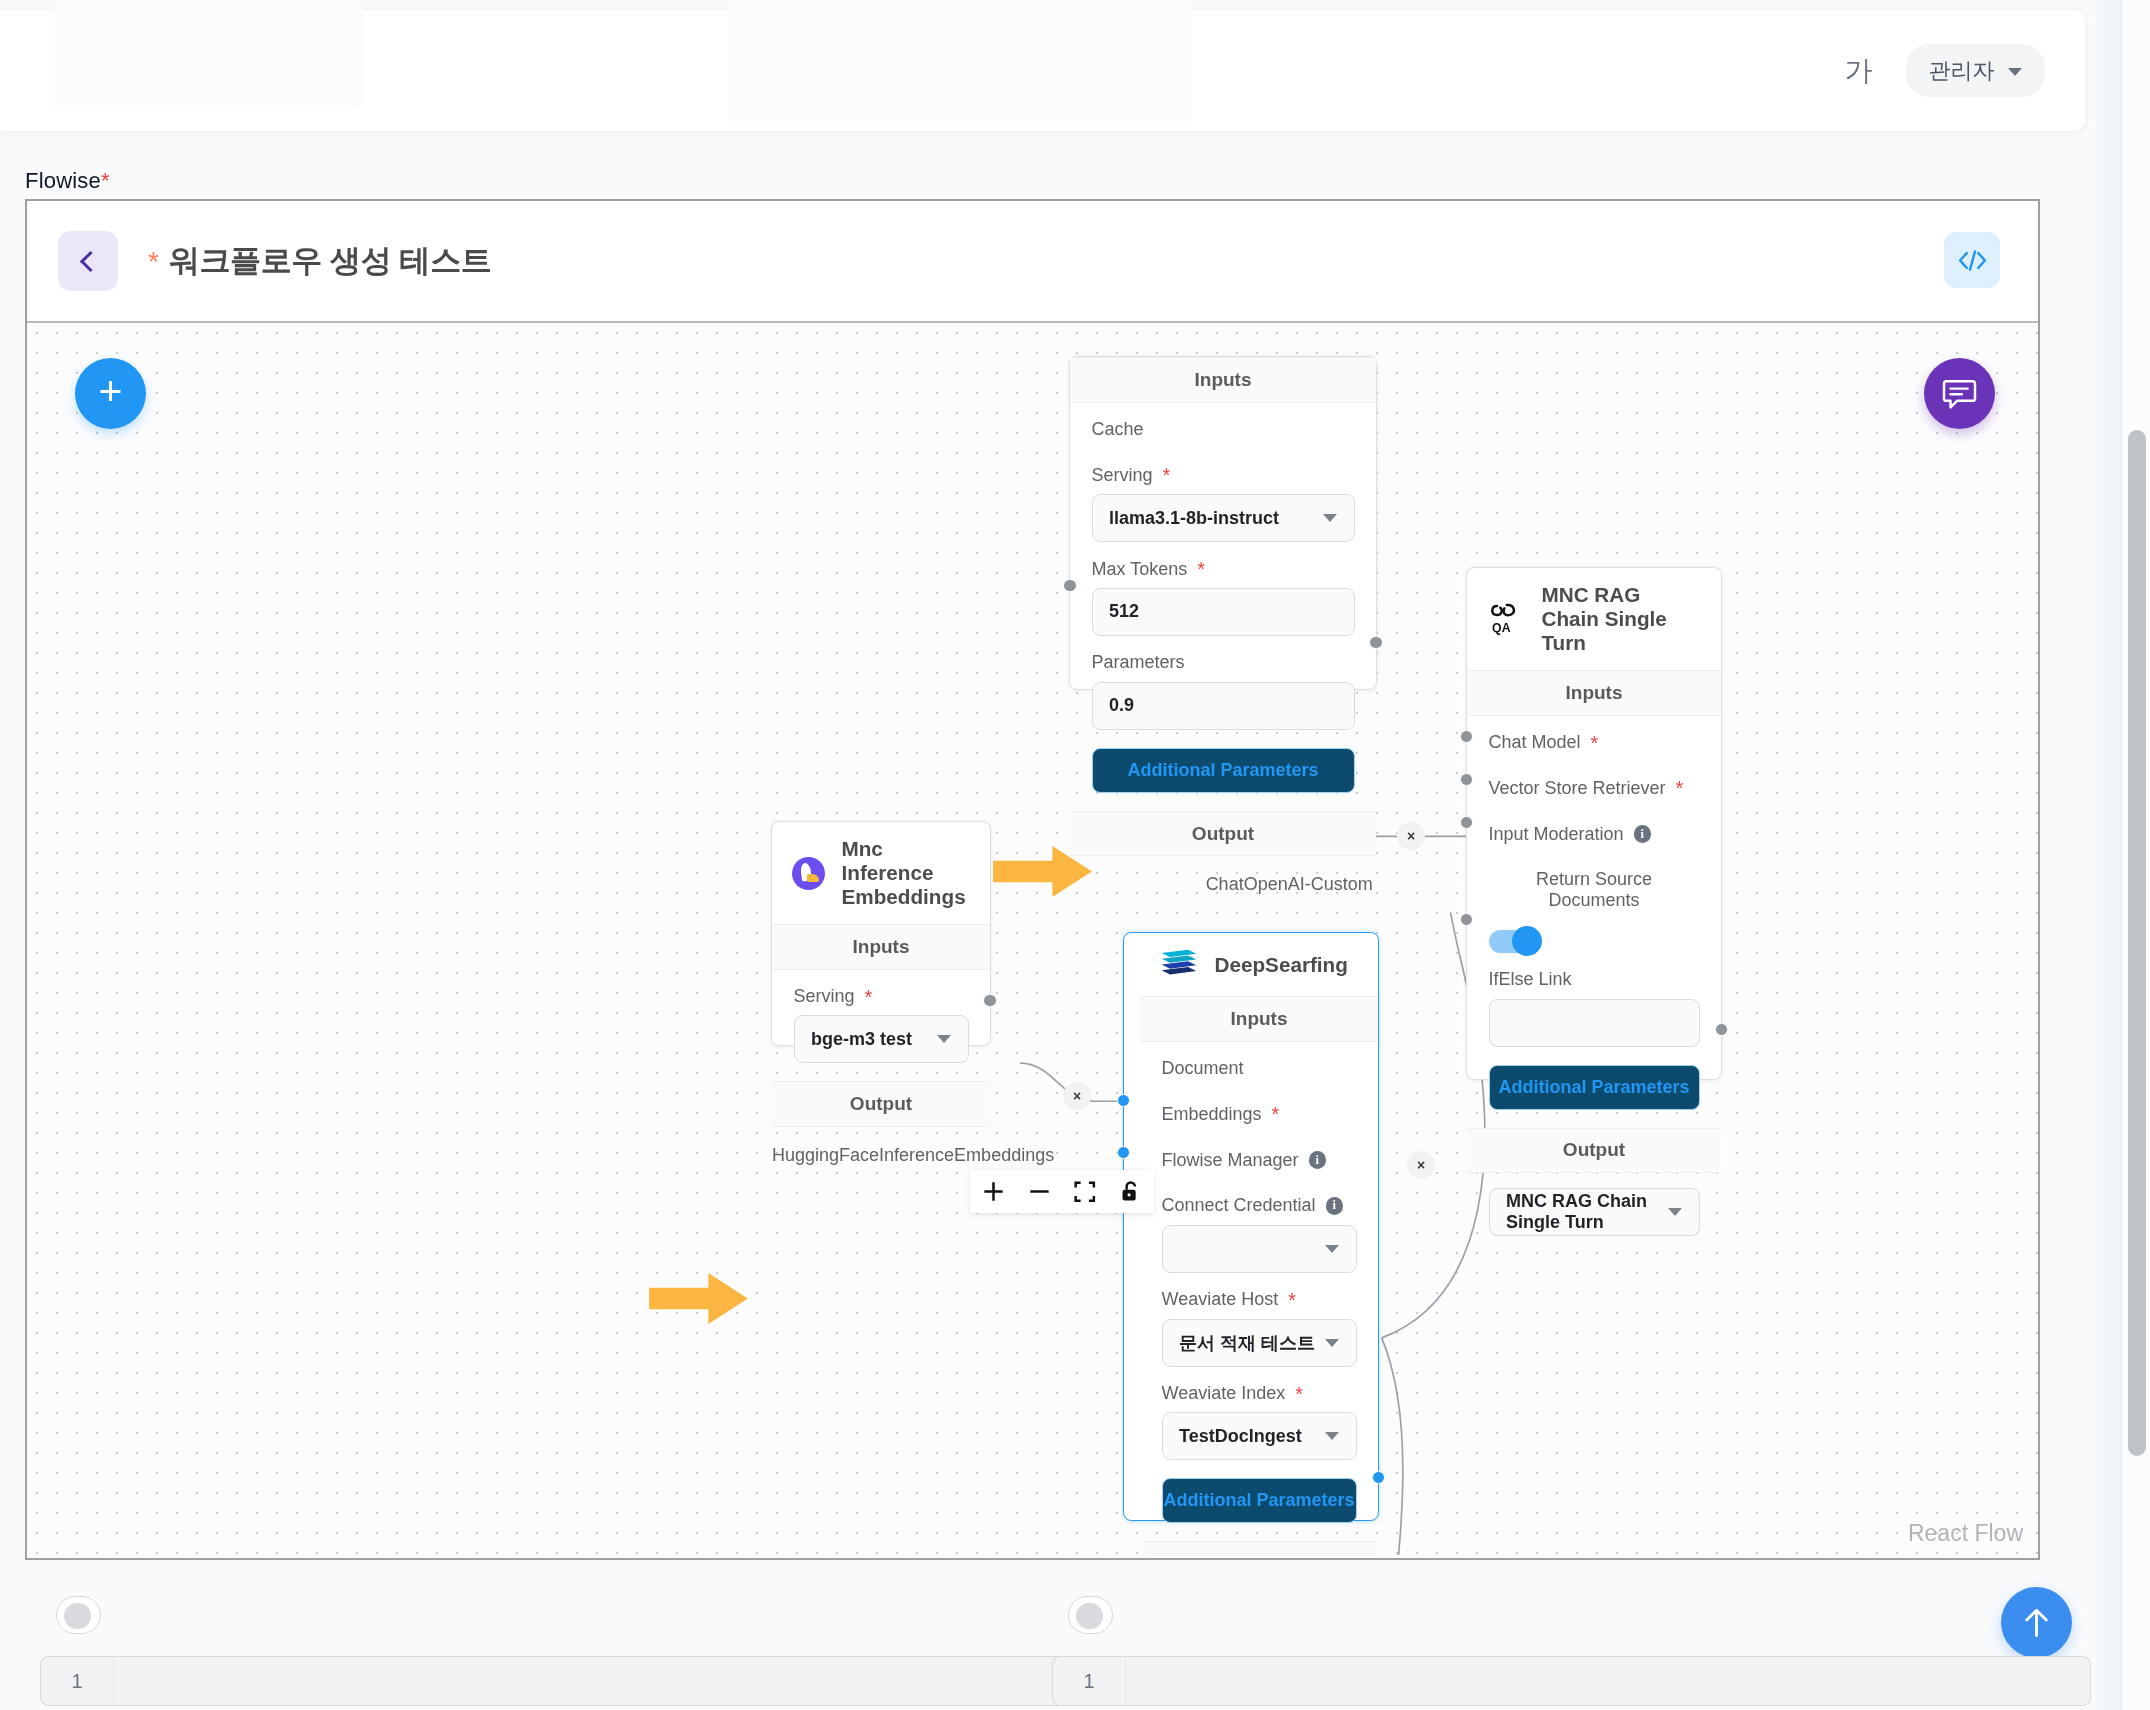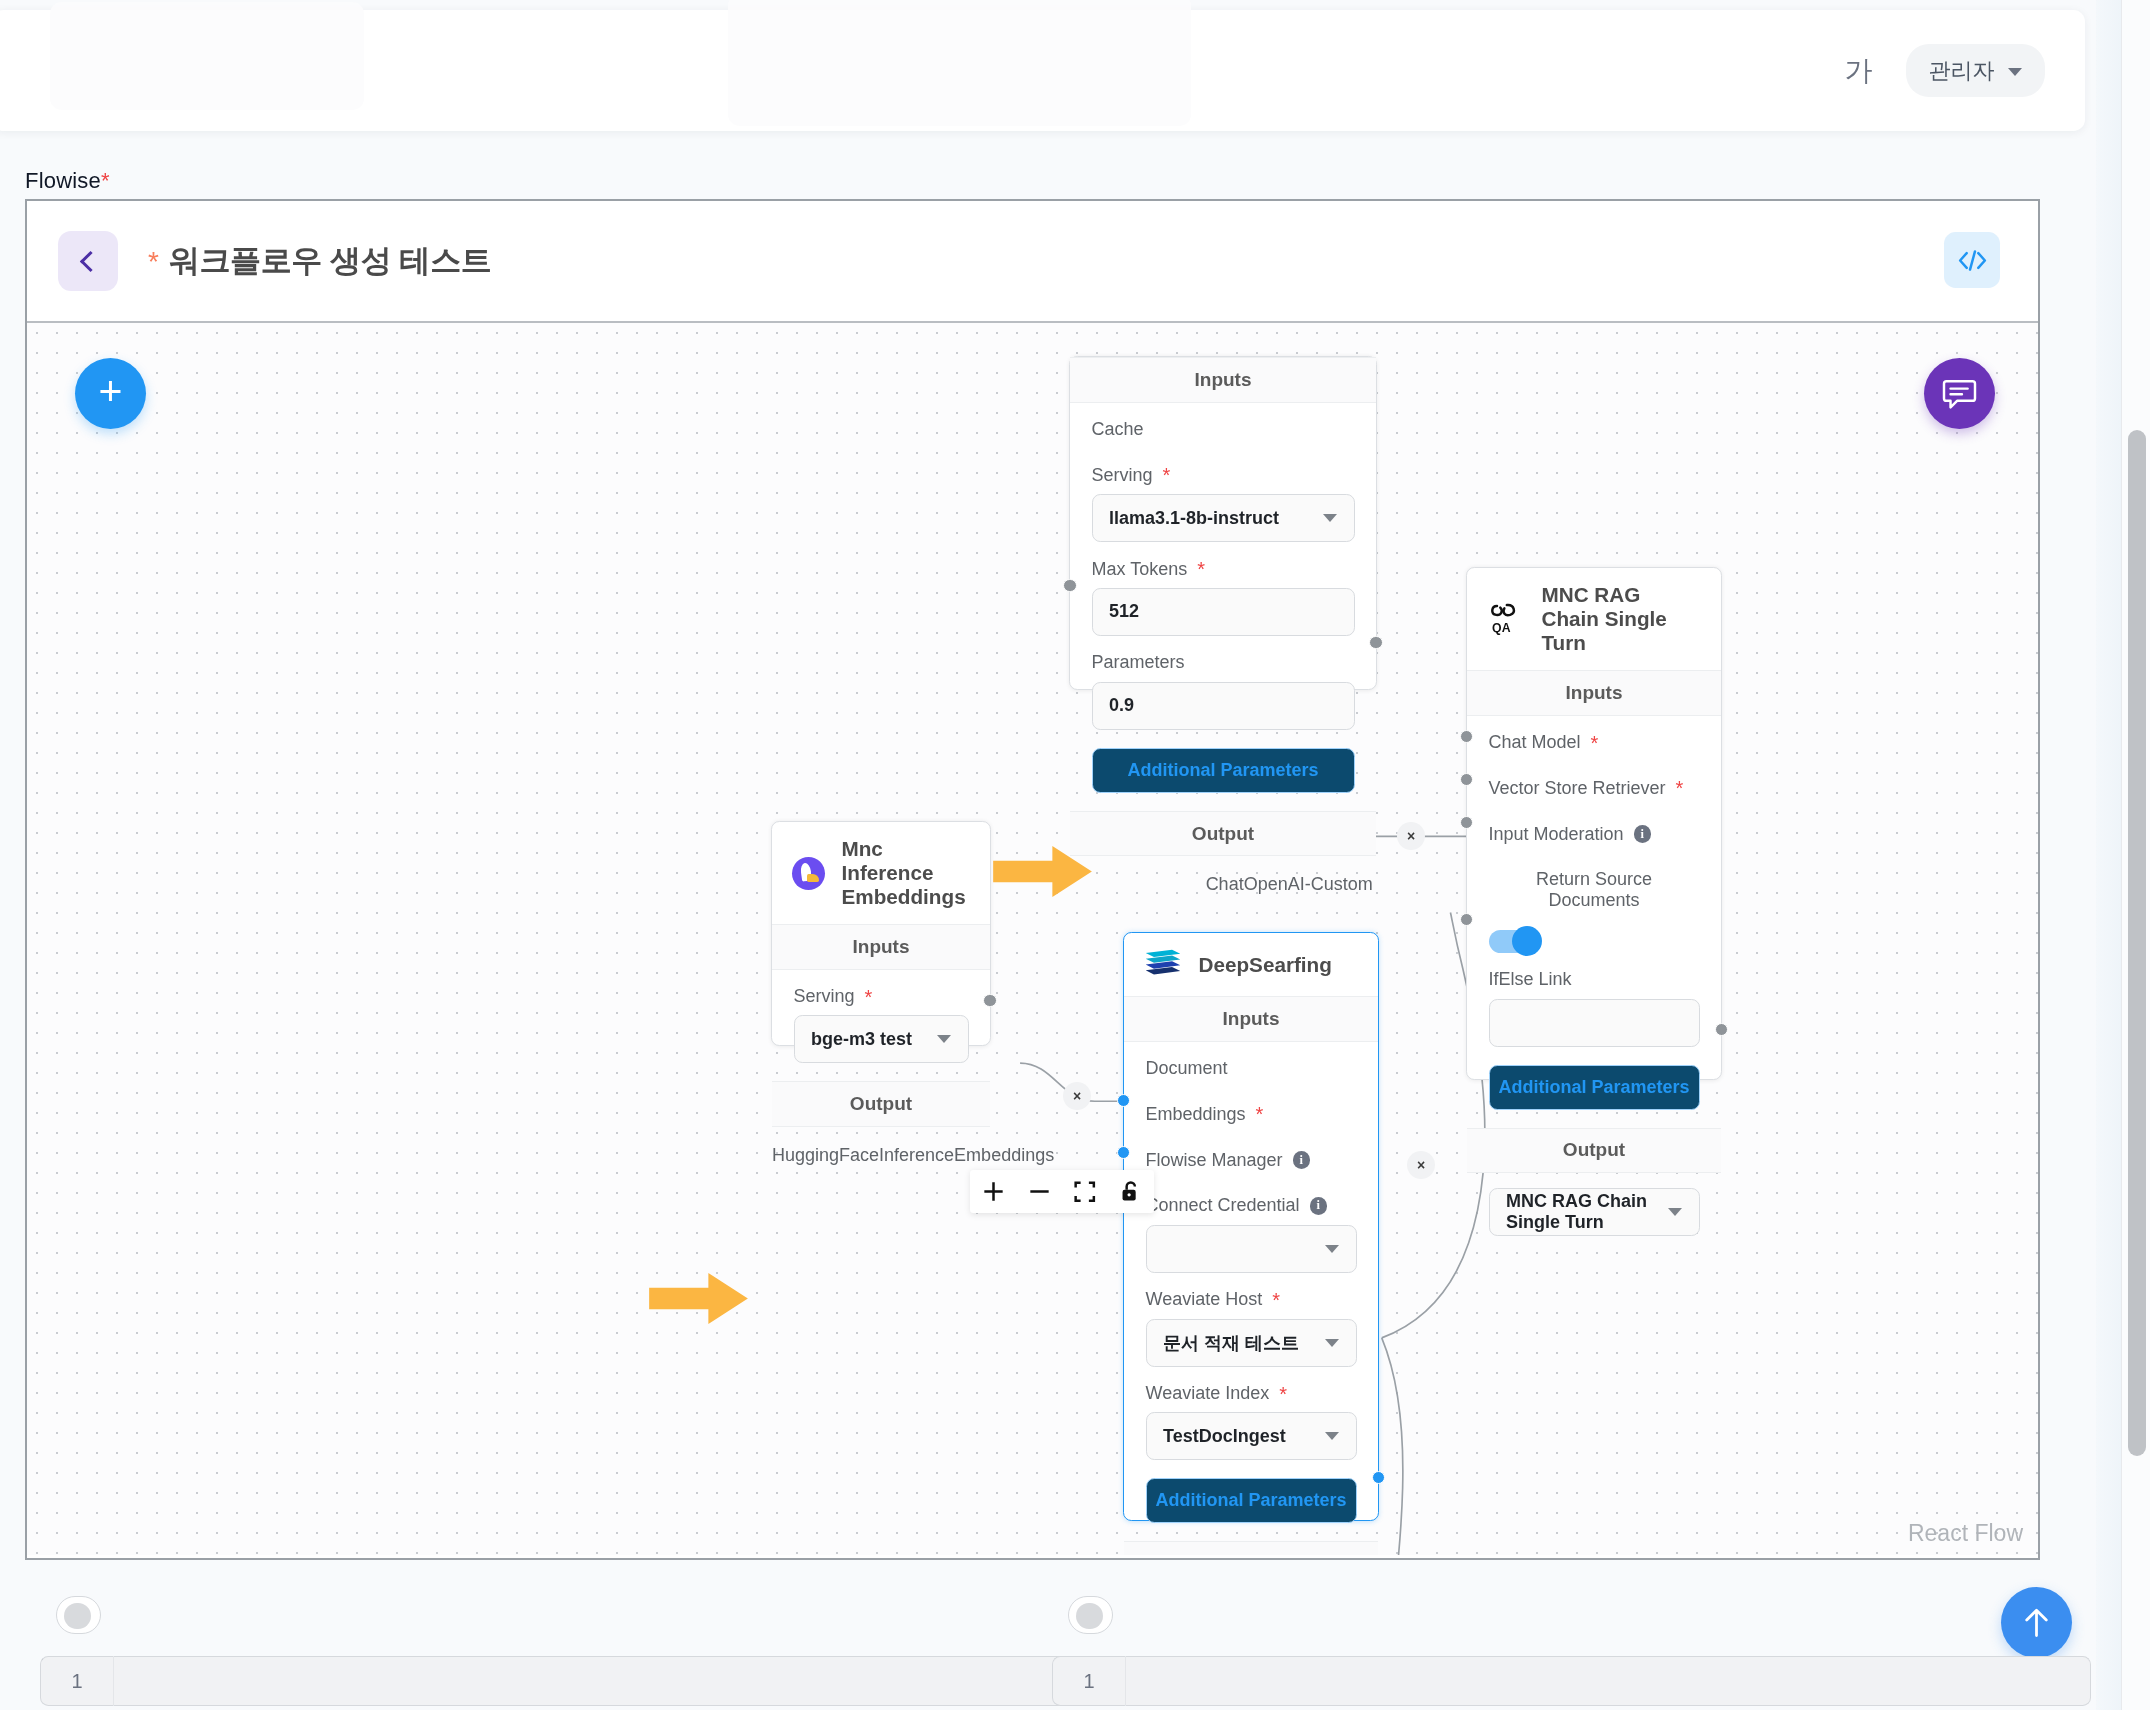--- a/index.html
+++ b/index.html
@@ -143,21 +143,21 @@
     cursor: pointer; display: flex; align-items: center; justify-content: center;
     color: #111;
   }
 
   
   .node {
     position: absolute; background: #fff; border: 0.8px solid #dcdfe3;
     border-radius: 8.3px; box-shadow: 0 0.8px 4.1px rgba(0,0,0,.07);
     z-index: 20;
   }
-  .node.selected { border: 1.7px solid #2196f3; box-shadow: 0 0.8px 5px rgba(33,150,243,.25); }
+  .node.selected { border: 1.7px solid #2196f3; box-shadow: 0 0.8px 5px rgba(33,150,243,.25); padding-left: 16px; }
   .node-head {
     display: flex; align-items: center; gap: 16.5px;
     padding: 15px 18px 15px 20px;
   }
   .node-title { font-size: 20.7px; color: #4c4c4c; font-weight: 700; }
   .node-section {
     text-align: center; font-size: 19px; color: #5b5b5b; font-weight: 700;
     padding: 10.8px 0; background: #fafafb;
     border-top: 0.8px solid #eceef0; border-bottom: 0.8px solid #eceef0;
   }

